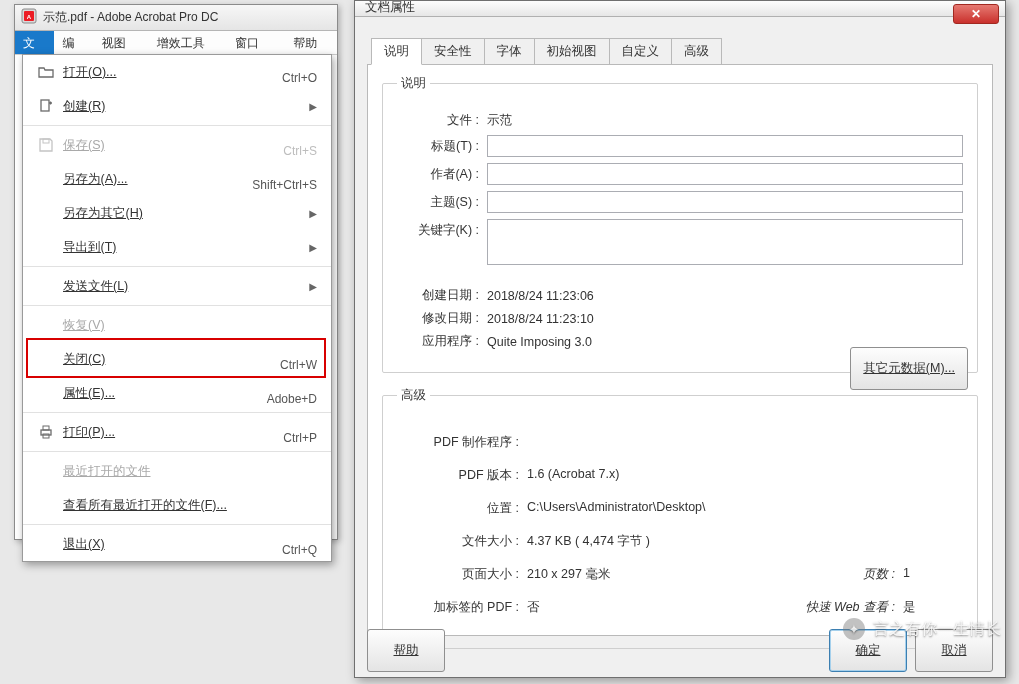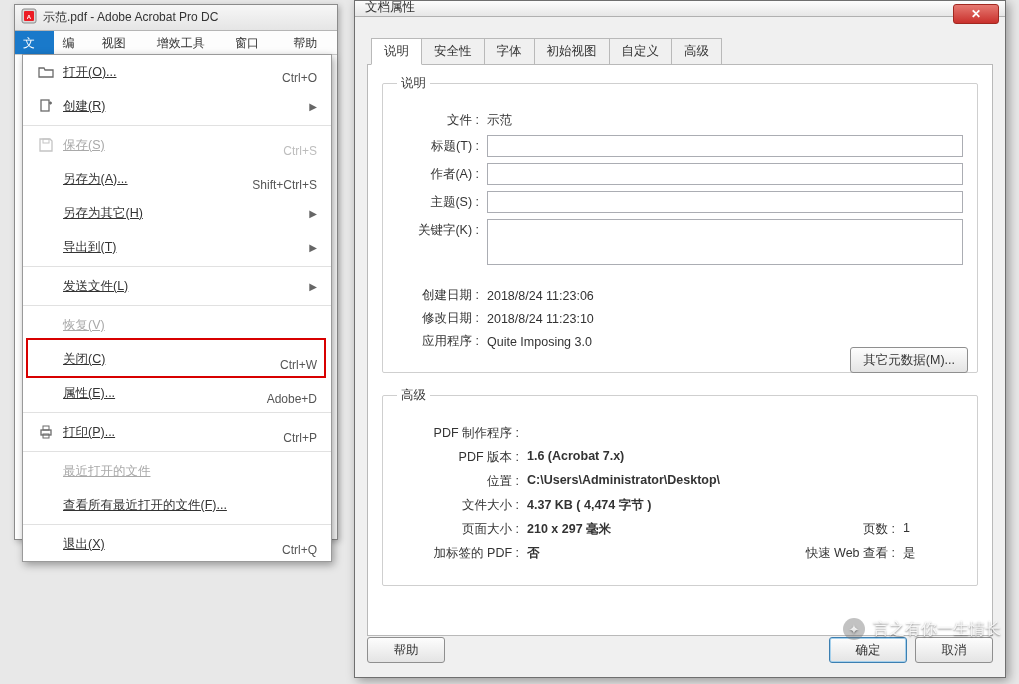--- a/index.html
+++ b/index.html
@@ -91,32 +91,32 @@
 
   .row { display:flex; align-items:center; margin:6px 0; font-size:12.5px; color:#333; }
   .row .lbl { width:90px; text-align:right; padding-right:8px; color:#333; }
   .row .val { flex:1; color:#333; }
   .row input[type=text], .row textarea {
     flex:1; border:1px solid #abadb3; padding:2px 4px; font-size:12.5px;
     background:#fff; color:#333; height:22px;
   }
   .row textarea { height:46px; resize:none; }
 
-  .row2 { display:flex; font-size:12.5px; color:#333; margin:7px 0; }
+  .row2 { display:flex; font-size:12.5px; color:#333; margin:16px 0; }
   .row2 .c1 { width:130px; text-align:right; padding-right:8px; }
-  .row2 .c2 { flex:1;font-weight:bold; }
-  .row2 .c3 { width:130px; text-align:right; padding-right:8px; }
+  .row2 .c2 { flex:1; }
+  .row2 .c3 { width:130px; text-align:right; padding-right:8px;font-style:italic; }
   .row2 .c4 { width:60px; }
 
   .btn {
     display:inline-flex; align-items:center; justify-content:center;
-    min-width:78px; height:26px; padding:0 12px;
+    min-width:78px; height:43px; padding:0 12px;
     background:linear-gradient(#fdfdfd,#e4e4e4);
     border:1px solid #8f8f8f; border-radius:3px;
-    font-size:12.5px; color:#333;
+    font-size:12.5px; color:#333;text-decoration:underline;
   }
   .btn.primary { border:1px solid #3c7fb1; box-shadow:inset 0 0 0 1px #a5d0ec; }
 
   .meta-btn { position:absolute; right:24px; top:282px; }
 
   .dlg-footer {
     position:absolute; left:12px; right:12px; bottom:10px; height:34px;
     display:flex; align-items:center;
   }
   .dlg-footer .spacer { flex:1; }

